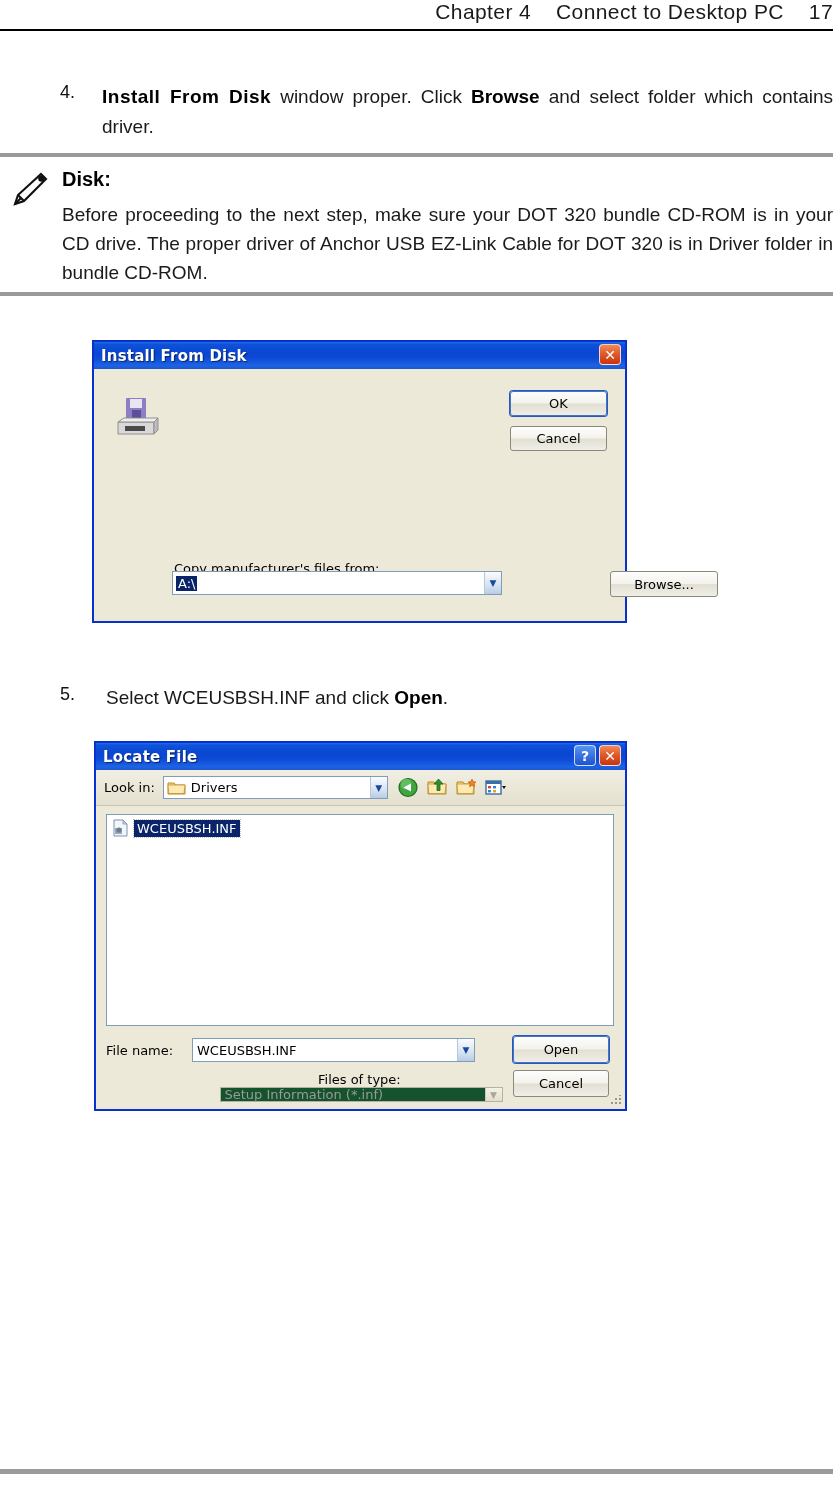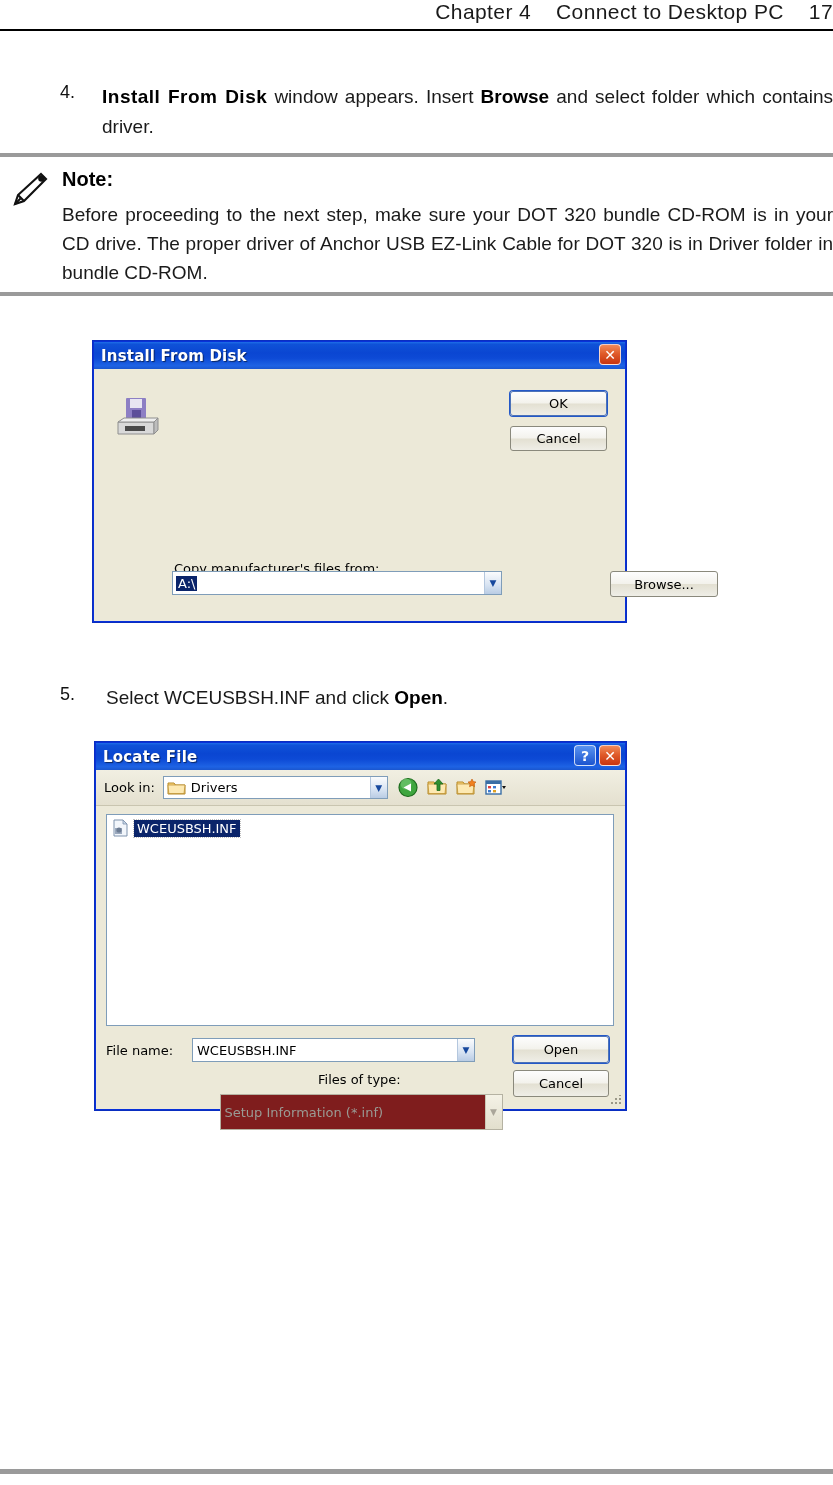--- a/index.html
+++ b/index.html
@@ -172,22 +172,22 @@
     background:#0a246a; color:#fff; font-size:13px; padding:1px 3px;
     outline:1px dotted #c0c0c0;
     font-family:"DejaVu Sans", sans-serif;
   }
   .lf-row { position:absolute; display:flex; align-items:center; }
   #lf-row-name { left:10px; top:268px; width:510px; }
   #lf-row-type { left:10px; top:302px; width:510px;flex-direction:column; }
   .lf-rowlabel { width:86px; flex:none; }
   #lf-filename { width:283px; height:24px; padding-left:4px; }
   #lf-filetype {
-    width:283px; height:36px; padding-left:4px;
-    background:#7f1d1d; color:#9a9a94; border:1px solid #b5b2a2;margin-top:7px;
+    width:283px; height:15px; padding-left:4px;
+    background:#14532d; color:#9a9a94; border:1px solid #b5b2a2;
   }
   #lf-filetype .xp-combo-arrow {
     background:linear-gradient(to bottom,#f4f2e6,#e2dfcd);
     border-left:1px solid #cbc8b6; color:#aaa69a;
   }
   #lf-open { position:absolute; left:417px; top:266px; width:96px; height:27px; }
   #lf-cancel { position:absolute; left:417px; top:300px; width:96px; height:27px; }
   .grip {
     position:absolute; right:4px; bottom:3px; width:11px; height:11px;
     background-image:
@@ -208,36 +208,36 @@
 <body>
 
 <div class="page-header">
   <div class="hdr-text">Chapter 4    Connect to Desktop PC    17</div>
 </div>
 <div class="rule-header"></div>
 
 <div class="step4">
   <span class="num">4.</span>
   <div class="body">
-    <span class="b sp-wide">Install From Disk</span><span> window  appears.  Insert  </span><span class="b">Browse</span><span>  and  select  folder  which contains driver.</span>
+    <span class="b sp-wide">Install From Disk</span><span> window  proper.  Click  </span><span class="b">Browse</span><span>  and  select  folder  which contains driver.</span>
   </div>
 </div>
 
 <div class="rule-note-top"></div>
 <div class="note-icon">
   <svg width="40" height="40" viewBox="0 0 40 40">
     <g fill="none" stroke="#111" stroke-width="2.1">
       <path d="M31 6 L36 11 L14 33 L5 36 L8 27 Z"></path>
       <path d="M8 27 L14 33"></path>
       <path d="M5 36 L10.5 30.5"></path>
     </g>
     <circle cx="31.5" cy="10.5" r="3.3" fill="#111"></circle>
   </svg>
 </div>
-<div class="note-title">Note:</div>
+<div class="note-title">Disk:</div>
 <div class="note-body">Before proceeding to the next step, make sure your DOT 320 bundle CD-ROM is in your CD drive. The proper driver of Anchor USB EZ-Link Cable for DOT 320 is in Driver folder in bundle CD-ROM.</div>
 <div class="rule-note-bottom"></div>
 
 <div class="xp-dialog" id="dlg-install">
   <div class="xp-titlebar">
     <span class="xp-title">Install From Disk</span>
     <div class="xp-titlebtns">
       <div class="xp-btn-sq xp-btn-close">✕</div>
     </div>
   </div>

